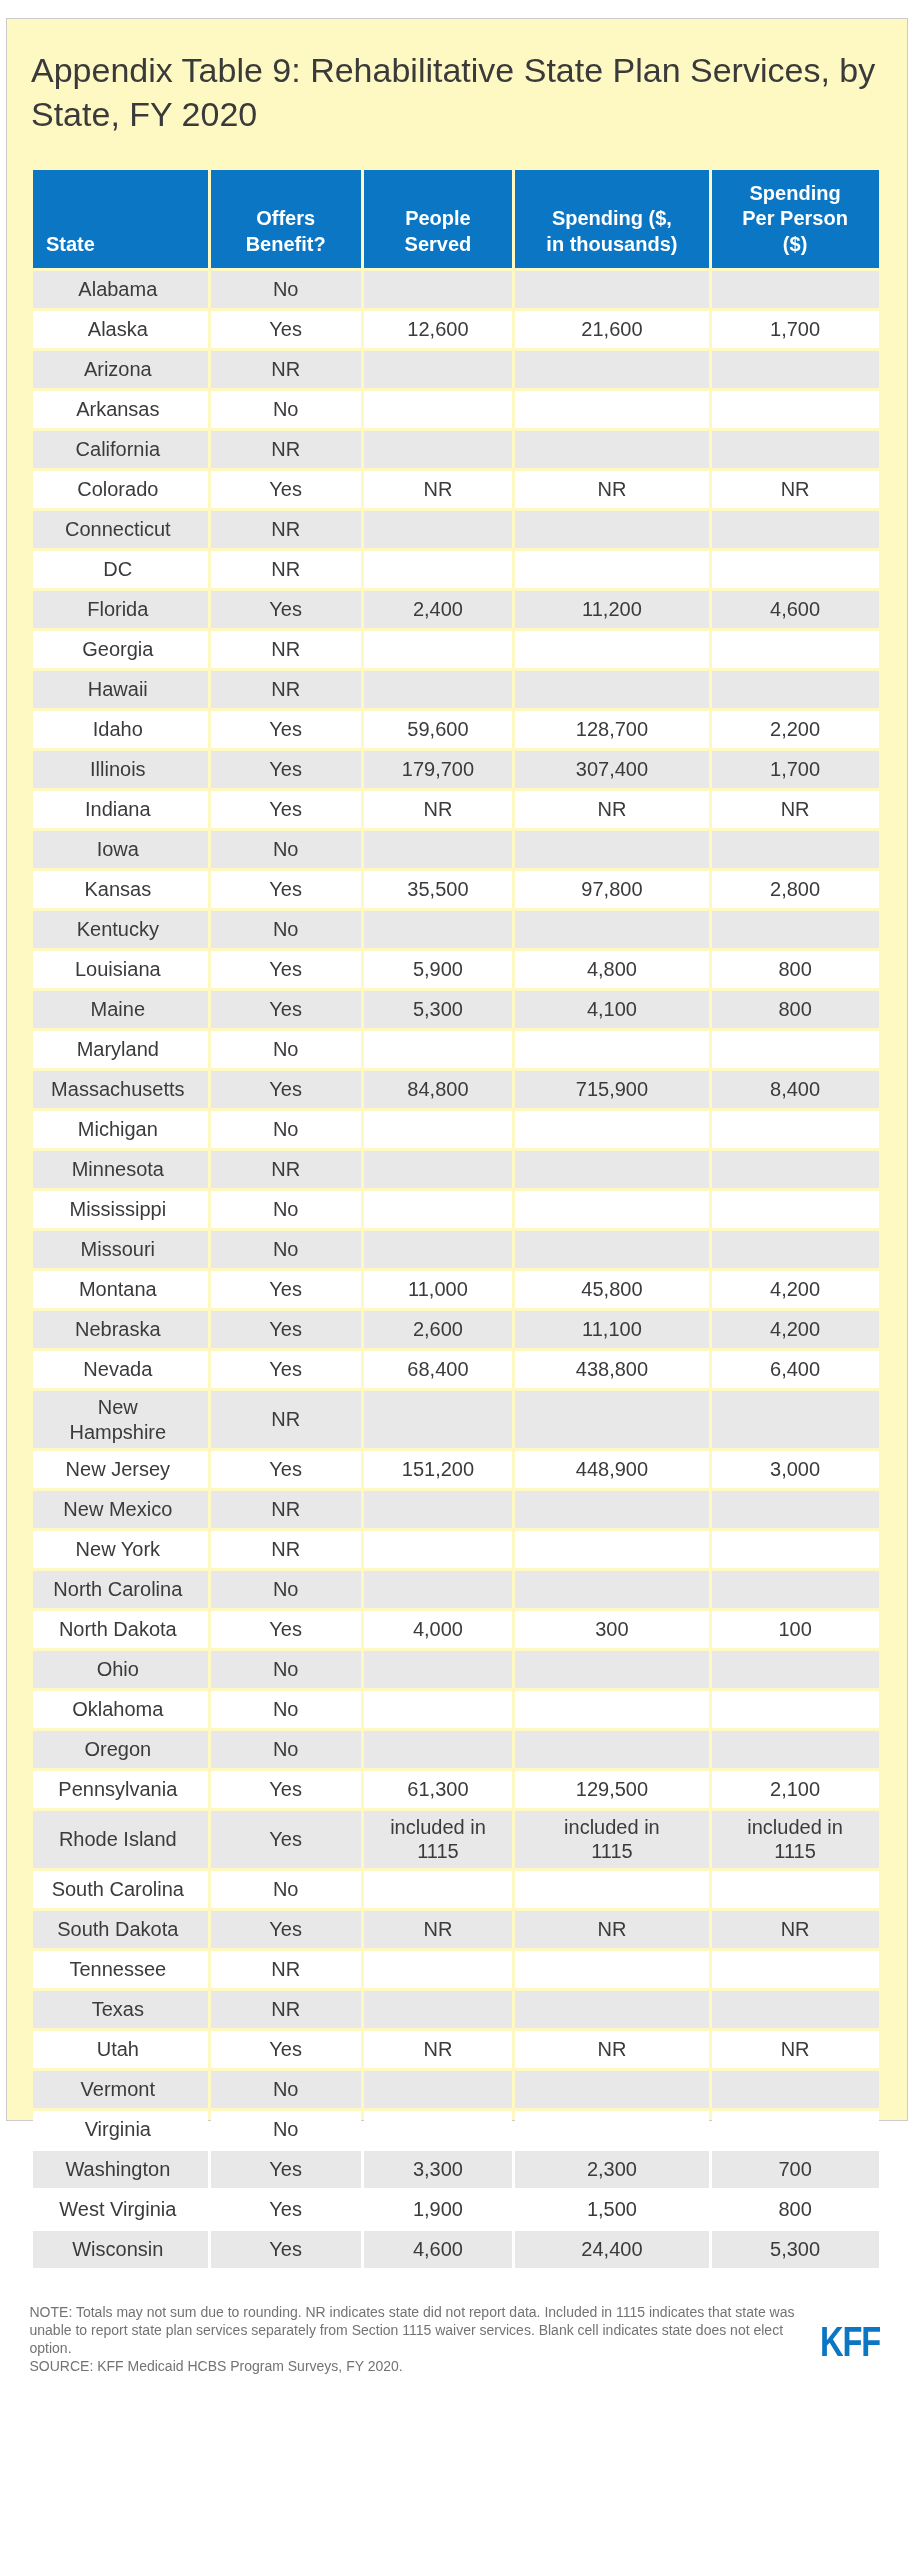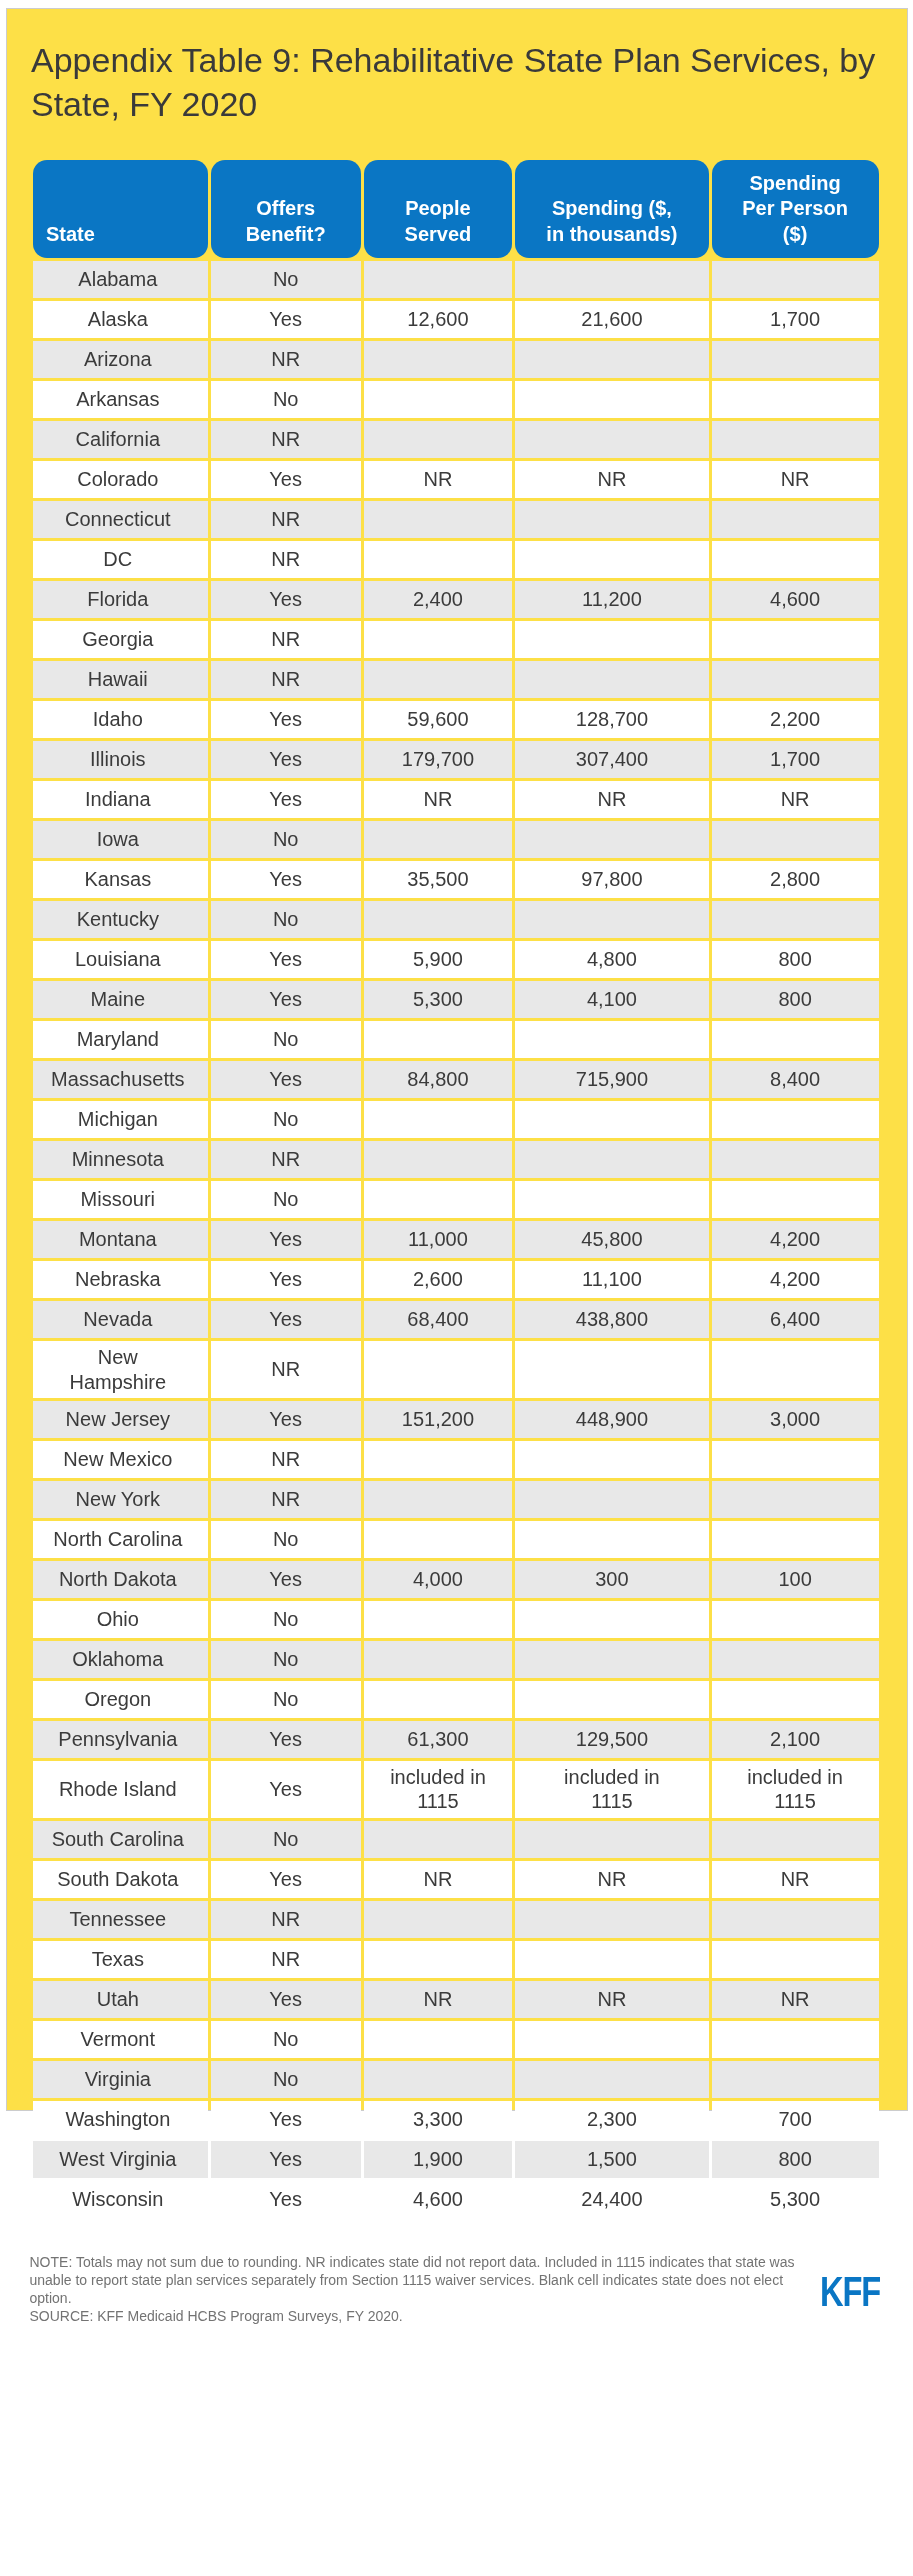--- a/index.html
+++ b/index.html
@@ -5,24 +5,24 @@
   * { box-sizing: border-box; }
   html, body {
     margin: 0; padding: 0;
     width: 914px; height: 2576px;
     background: #ffffff;
     font-family: "Liberation Sans", sans-serif;
     overflow: hidden;
   }
   .card {
     position: absolute;
-    top: 8px; left: 6px;
+    top: 18px; left: 6px;
     width: 902px; height: 2103px;
     border: 1.5px solid #cccccc;
-    background: #fde047;
+    background: #fef9c3;
     padding: 0 22.5px;
   }
   h1.title {
     margin: 28.5px 0 0 1.5px;
     font-size: 34px;
     font-weight: 400;
     line-height: 1.32;
     color: #3a3a3a;
     letter-spacing: 0;
   }
@@ -37,21 +37,20 @@
     background: #0a76c4;
     color: #ffffff;
     font-size: 20px;
     font-weight: 700;
     line-height: 1.28;
     vertical-align: bottom;
     text-align: center;
     padding: 10.5px 4.5px 10.5px 4.5px;
     height: 94px;
     white-space: pre-line;
-    border-radius: 14px;
   }
   thead th.state { text-align: left; padding-left: 13.5px; }
   tbody td {
     height: 37px;
     font-size: 20px;
     color: #3b3b3b;
     line-height: 1.24;
     vertical-align: middle;
     text-align: center;
     padding: 3.7px 4.5px;
@@ -276,20 +275,27 @@
           <td></td>
         </tr>
         <tr>
           <td class="state">Minnesota</td>
           <td>NR</td>
           <td></td>
           <td></td>
           <td></td>
         </tr>
         <tr>
+          <td class="state">Mississippi</td>
+          <td>No</td>
+          <td></td>
+          <td></td>
+          <td></td>
+        </tr>
+        <tr>
           <td class="state">Missouri</td>
           <td>No</td>
           <td></td>
           <td></td>
           <td></td>
         </tr>
         <tr>
           <td class="state">Montana</td>
           <td>Yes</td>
           <td>11,000</td>

